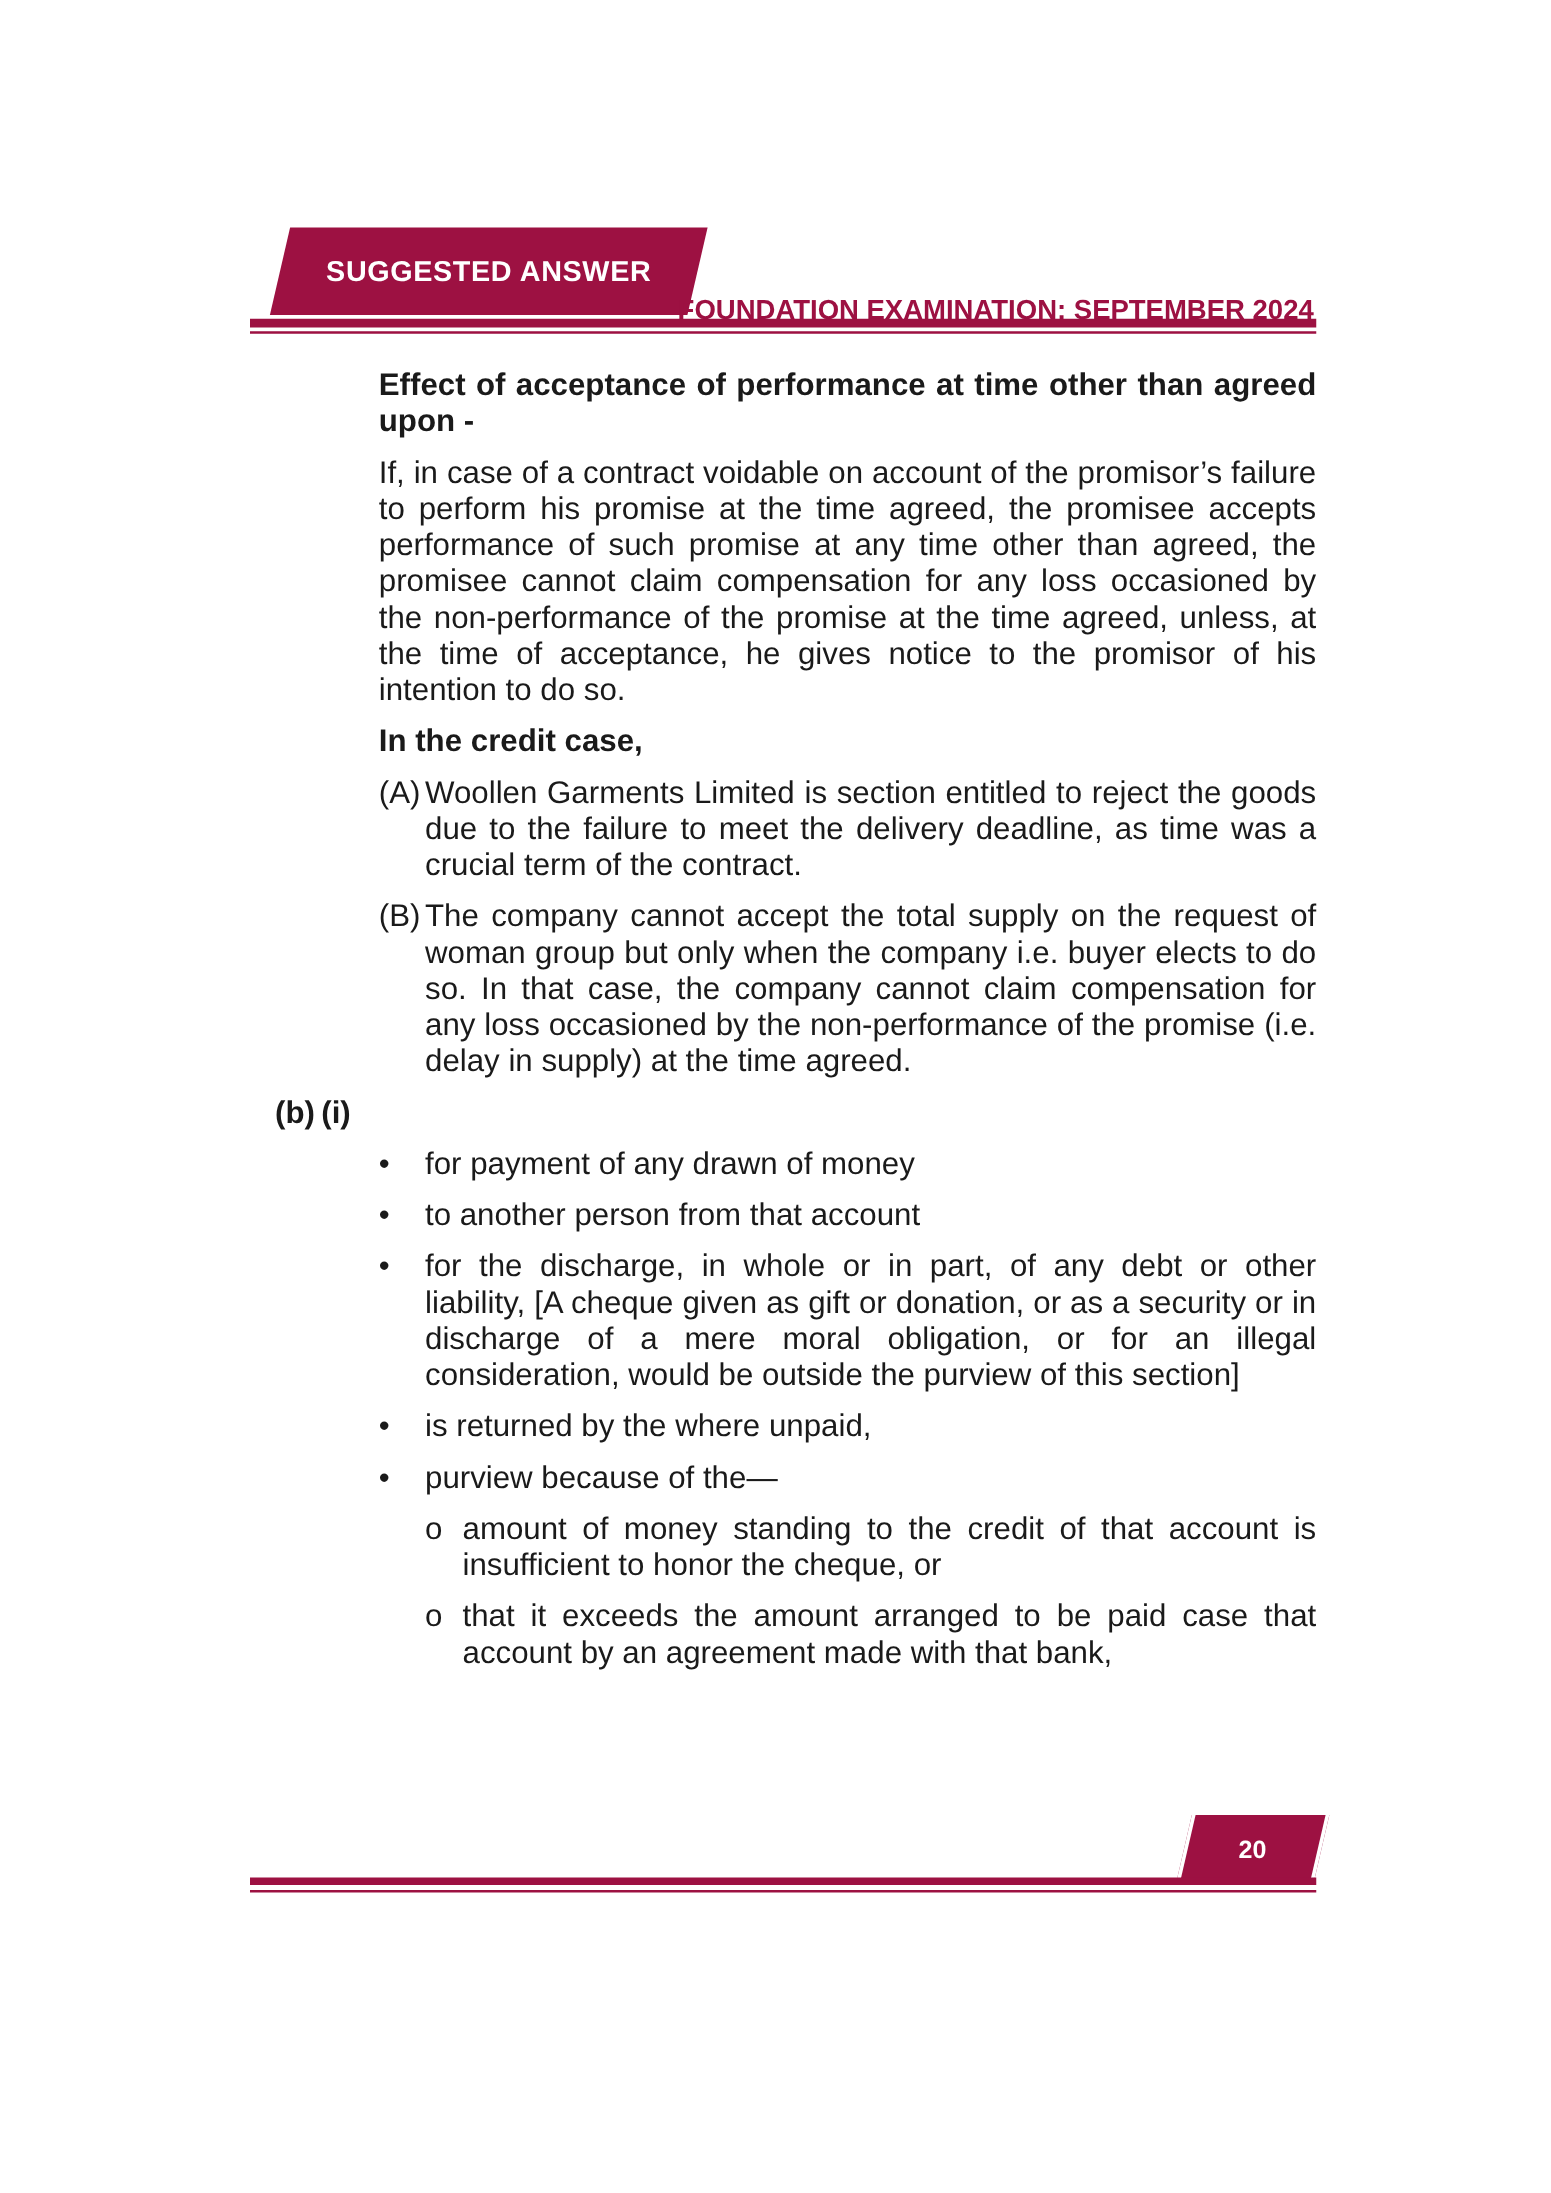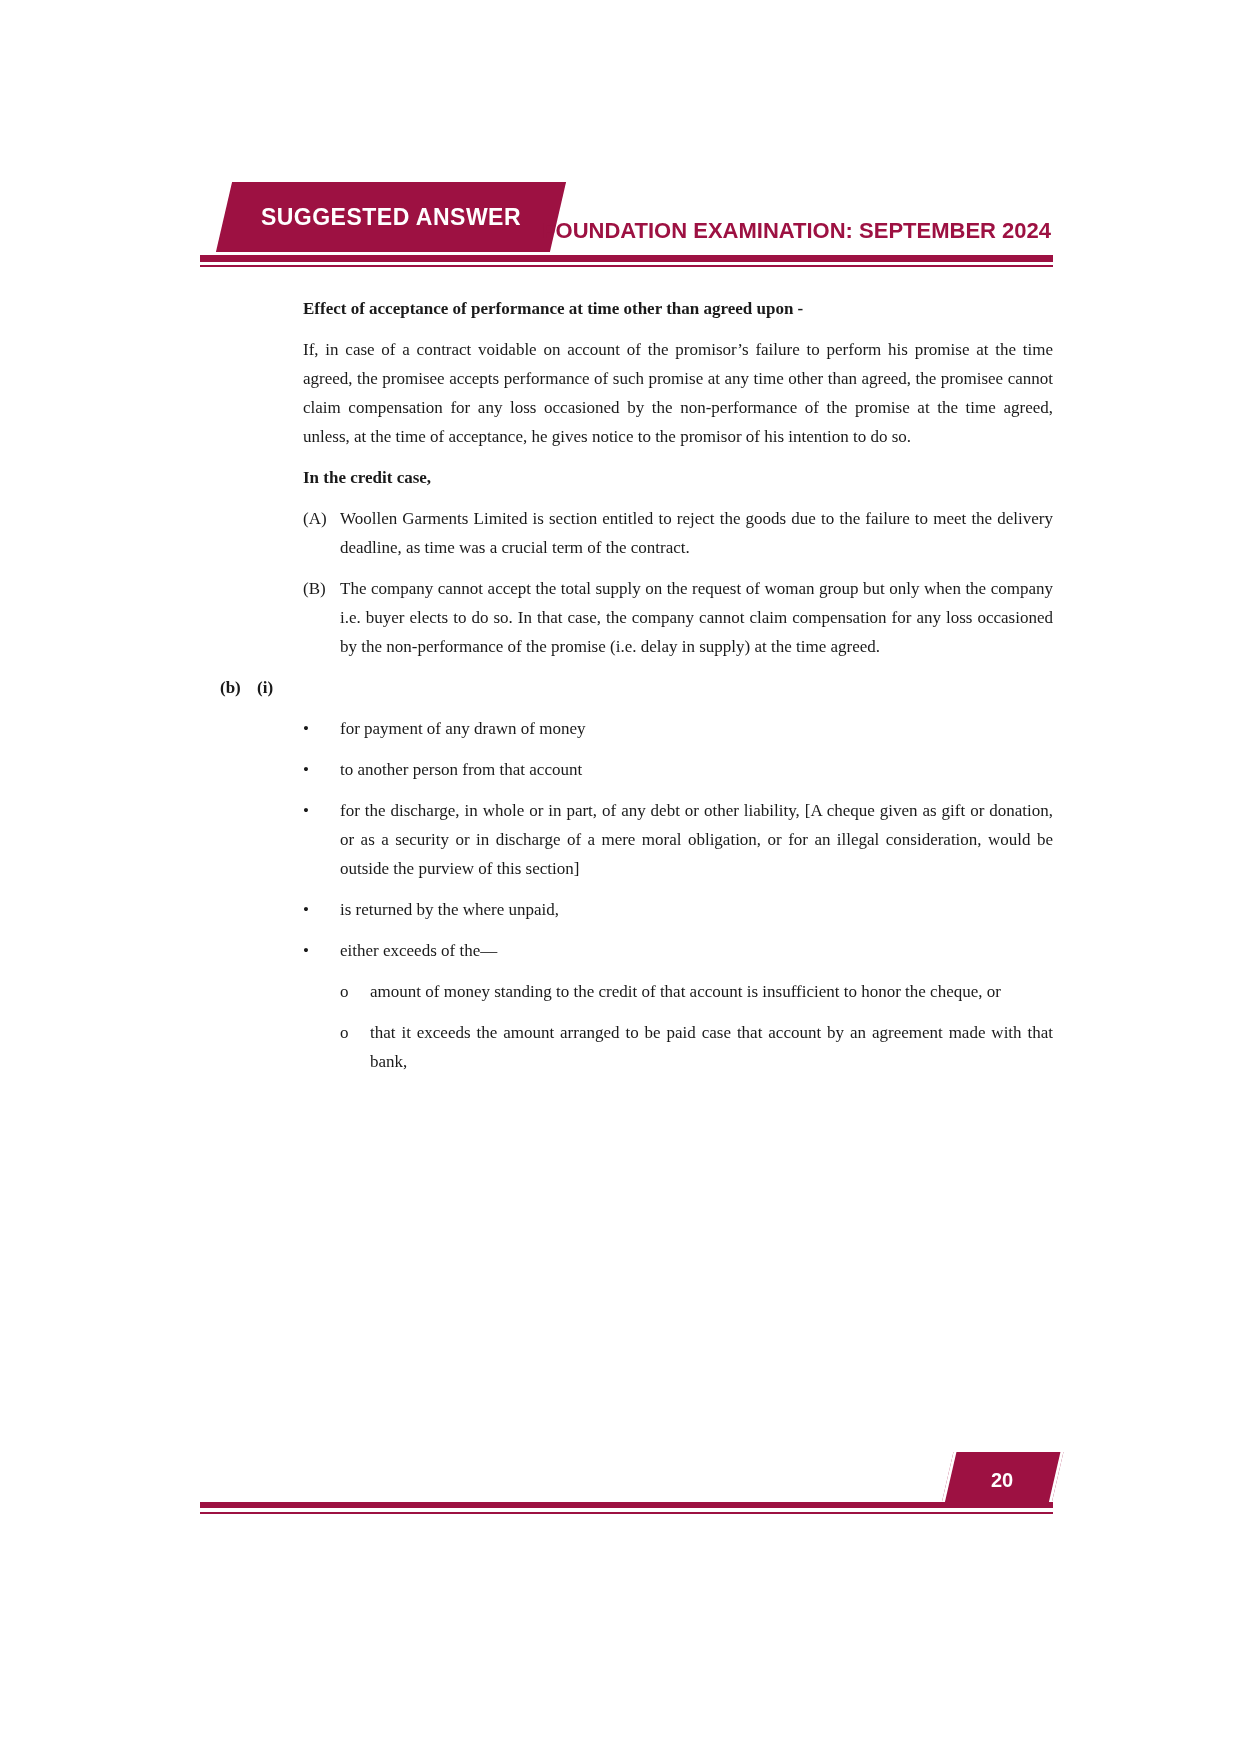--- a/index.html
+++ b/index.html
@@ -30,41 +30,40 @@
   .banner-label {
     transform: skewX(13deg);
     color: #ffffff;
     font-weight: bold;
     font-size: 23px;
     letter-spacing: 0.5px;
     white-space: nowrap;
   }
   .exam-title {
     position: absolute;
-    top: 218px;
+    top: 235px;
     right: 190px;
     color: var(--accent);
     font-weight: bold;
     font-size: 22px;
     white-space: nowrap;
   }
   .rule { position: absolute; left: 200px; width: 853px; background: var(--accent); }
   .rule-header-thick { top: 255px; height: 7px; }
   .rule-header-thin  { top: 265px; height: 2px; }
   .rule-footer-thick { top: 1502px; height: 6px; }
   .rule-footer-thin  { top: 1512px; height: 2px; }
   
   .content {
     position: absolute;
     left: 200px;
     top: 294px;
     width: 853px;
-    font-size: 17px;
+    font-size: 25px;
     line-height: 29px;
-    font-family: Liberation Serif, serif;
   }
   .jt { text-align: justify; text-align-last: left; }
   .indent-main { margin-left: 103px; }
   .para { margin-bottom: 12px; }
   .bold { font-weight: bold; }
   .row { display: flex; align-items: flex-start; }
   .marker { flex: 0 0 37px; }
   .sub-indent { margin-left: 140px; }
   .sub-marker { flex: 0 0 30px; }
   .bi-outer { flex: 0 0 37px; margin-left: 20px; font-weight: bold; }
@@ -142,21 +141,21 @@
       <span class="flex-text jt">for the discharge, in whole or in part, of any debt or other liability, [A cheque given as gift or donation, or as a security or in discharge of a mere moral obligation, or for an illegal consideration, would be outside the purview of this section]</span>
     </div>
 
     <div class="para indent-main row">
       <span class="marker">•</span>
       <span class="flex-text jt">is returned by the where unpaid,</span>
     </div>
 
     <div class="para indent-main row">
       <span class="marker">•</span>
-      <span class="flex-text jt">either exceeds of the—</span>
+      <span class="flex-text jt">purview because of the—</span>
     </div>
 
     <div class="para sub-indent row">
       <span class="sub-marker">o</span>
       <span class="flex-text jt">amount of money standing to the credit of that account is insufficient to honor the cheque, or</span>
     </div>
 
     <div class="para sub-indent row">
       <span class="sub-marker">o</span>
       <span class="flex-text jt">that it exceeds the amount arranged to be paid case that account by an agreement made with that bank,</span>

